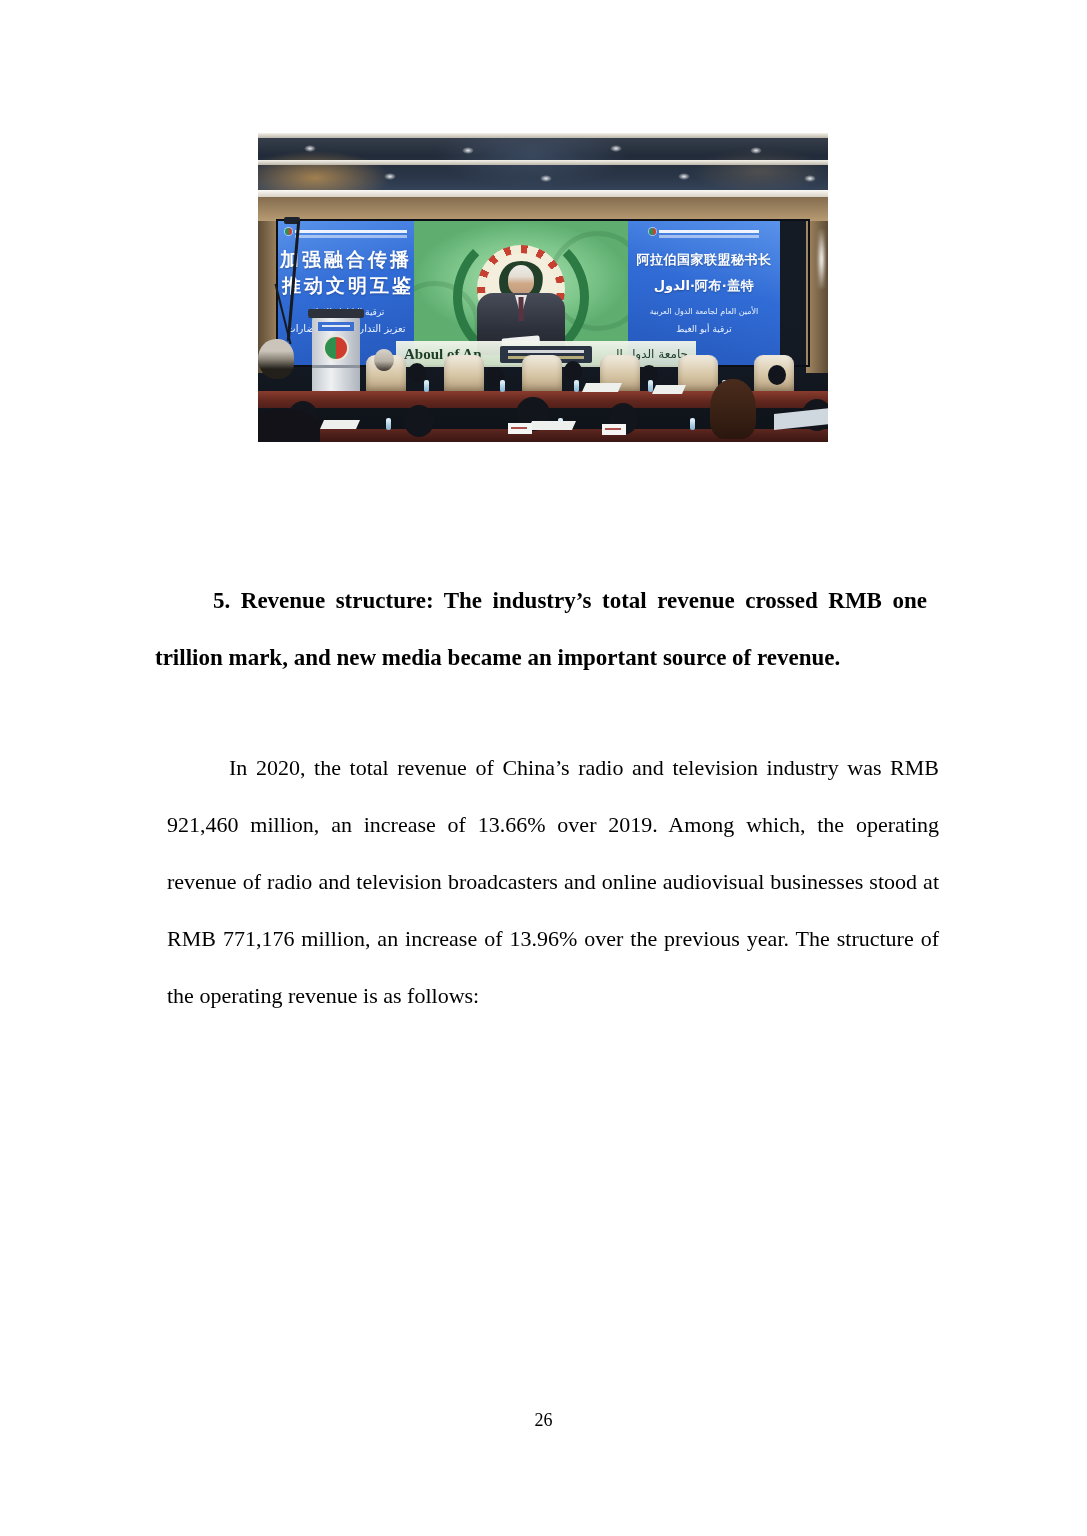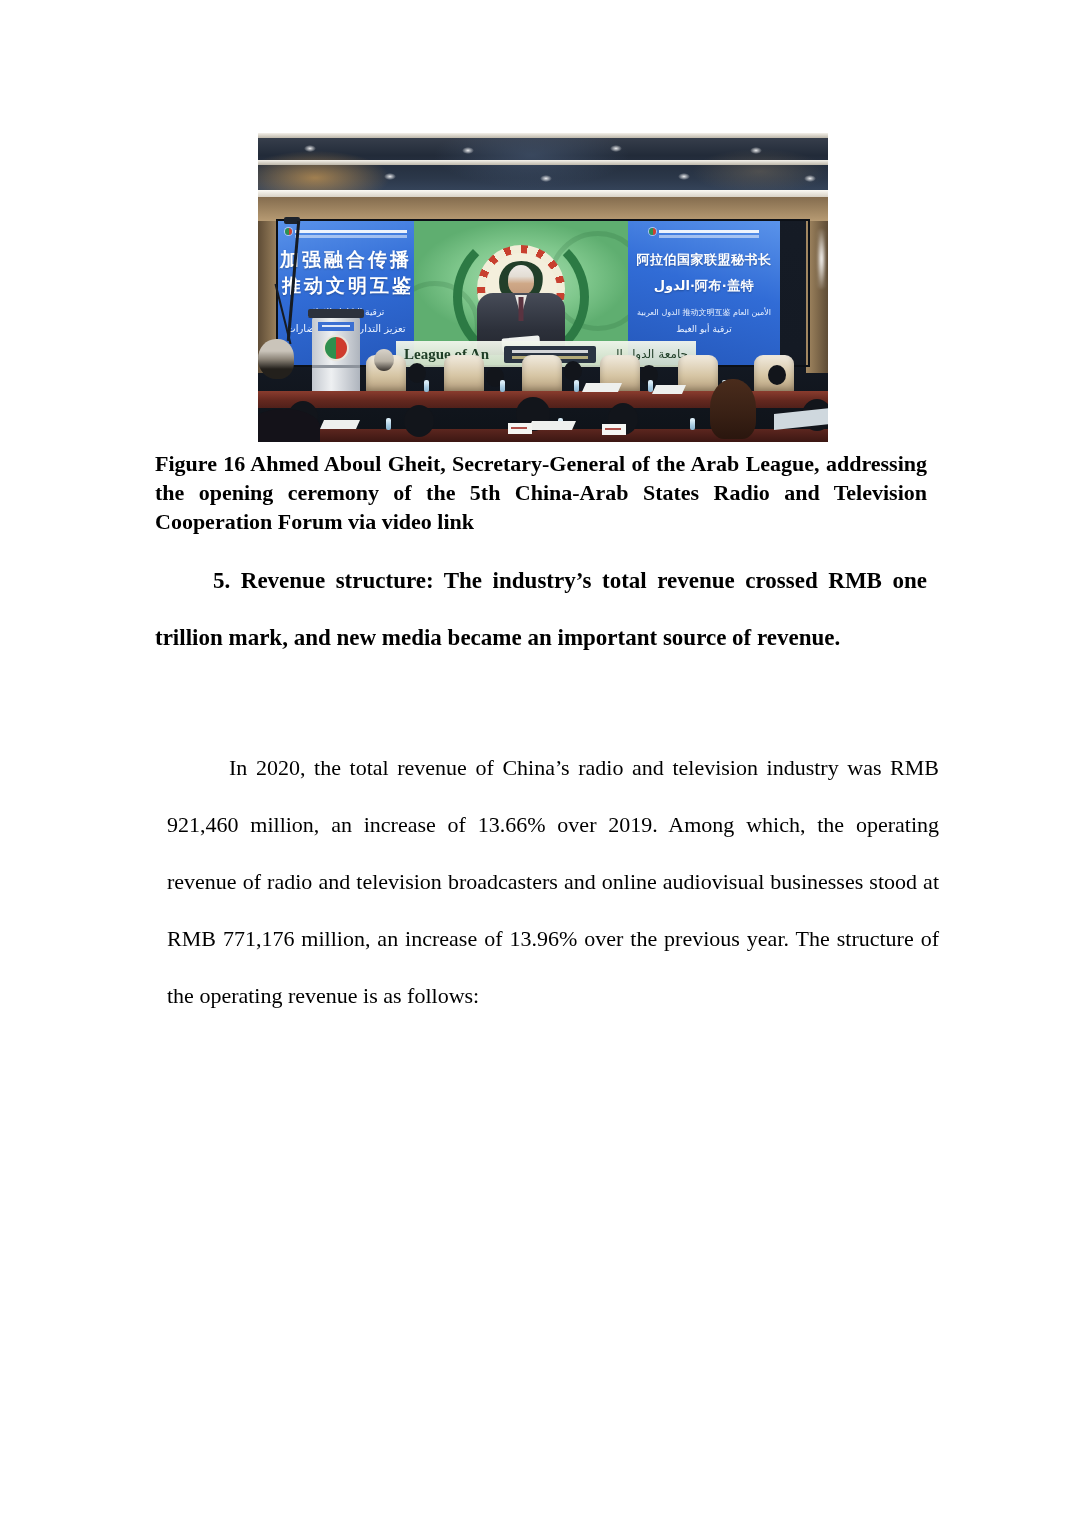--- a/index.html
+++ b/index.html
@@ -115,21 +115,21 @@
   .namecard{position:absolute;width:24px;height:11px;background:#f5f6f3;z-index:8;}
   .namecard::after{content:"";position:absolute;left:3px;top:4px;width:16px;height:2px;background:#b0504a;}
   .fg-left{position:absolute;left:-10px;top:42px;width:72px;height:36px;border-radius:50% 50% 0 0;
          background:#141219;z-index:8;}
   .right-table{position:absolute;right:-4px;top:44px;width:58px;height:16px;background:#cfd8de;
          transform:skewY(-6deg);z-index:7;}
 
   
   .caption{position:absolute;left:155px;top:449px;width:772px;font-size:22px;font-weight:bold;
            line-height:29px;text-align:justify;margin:0;}
-  .heading{position:absolute;left:155px;top:552px;width:772px;font-size:23px;font-weight:bold;
+  .heading{position:absolute;left:155px;top:572px;width:772px;font-size:23px;font-weight:bold;
            line-height:57px;text-align:justify;text-indent:58px;margin:0;}
   .body-text{position:absolute;left:155px;top:727px;width:772px;font-size:22px;font-weight:normal;
            line-height:57px;text-align:justify;text-indent:62px;margin:12px;}
   .page-number{position:absolute;left:0;top:1410px;width:100%;text-align:center;font-size:18px;}
 </style>
 </head>
 <body>
 
 <div class="page">
 
@@ -176,25 +176,25 @@
         <div class="spk-tie"></div>
         <div class="spk-paper"></div>
       </div>
       <div class="p-right">
         <div class="hdr">
           <span class="hdr-dot"></span>
           <span class="hdr-lines"></span>
         </div>
         <div class="zh r1">阿拉伯国家联盟秘书长</div>
         <div class="zh r2">الدول·阿布·盖特</div>
-        <div class="ar r1">الأمين العام 推动文明互鉴 الدول العربية</div>
+        <div class="ar r1">الأمين العام لجامعة الدول العربية</div>
         <div class="ar r2">ترقية أبو الغيط</div>
       </div>
       <div class="banner">
-        <span class="banner-latin">League of An</span>
+        <span class="banner-latin">Aboul of An</span>
         <span class="banner-plaque"></span>
         <span class="banner-arabic">جامعة الدول ال</span>
       </div>
     </div>
 
     <div class="tripod-head"></div>
     <div class="tripod"></div>
     <div class="tripod-leg"></div>
 
     <div class="podium">
@@ -243,20 +243,20 @@
       <div class="paper" style="left:64px;top:53px;width:36px"></div>
       <div class="paper" style="left:272px;top:54px;width:44px"></div>
       <div class="namecard" style="left:250px;top:56px"></div>
       <div class="namecard" style="left:344px;top:57px"></div>
 
       <div class="fg-left"></div>
       <div class="right-table"></div>
     </div>
   </div>
 
-  <p class="caption">Figure 16 Ahmed Aboul Gheit, Secretary-General of the Arab League, addressing the opening ceremony of the 5th China-Arab States Radio and Television Cooperation Forum via video link</p>
 
   <h2 class="heading">5. Revenue structure: The industry’s total revenue crossed RMB one trillion mark, and new media became an important source of revenue.</h2>
 
   <p class="body-text">In 2020, the total revenue of China’s radio and television industry was RMB 921,460 million, an increase of 13.66% over 2019. Among which, the operating revenue of radio and television broadcasters and online audiovisual businesses stood at RMB 771,176 million, an increase of 13.96% over the previous year. The structure of the operating revenue is as follows:</p>
 
+  <div class="page-number">26</div>
 
 </div>
 
 </body></html>

